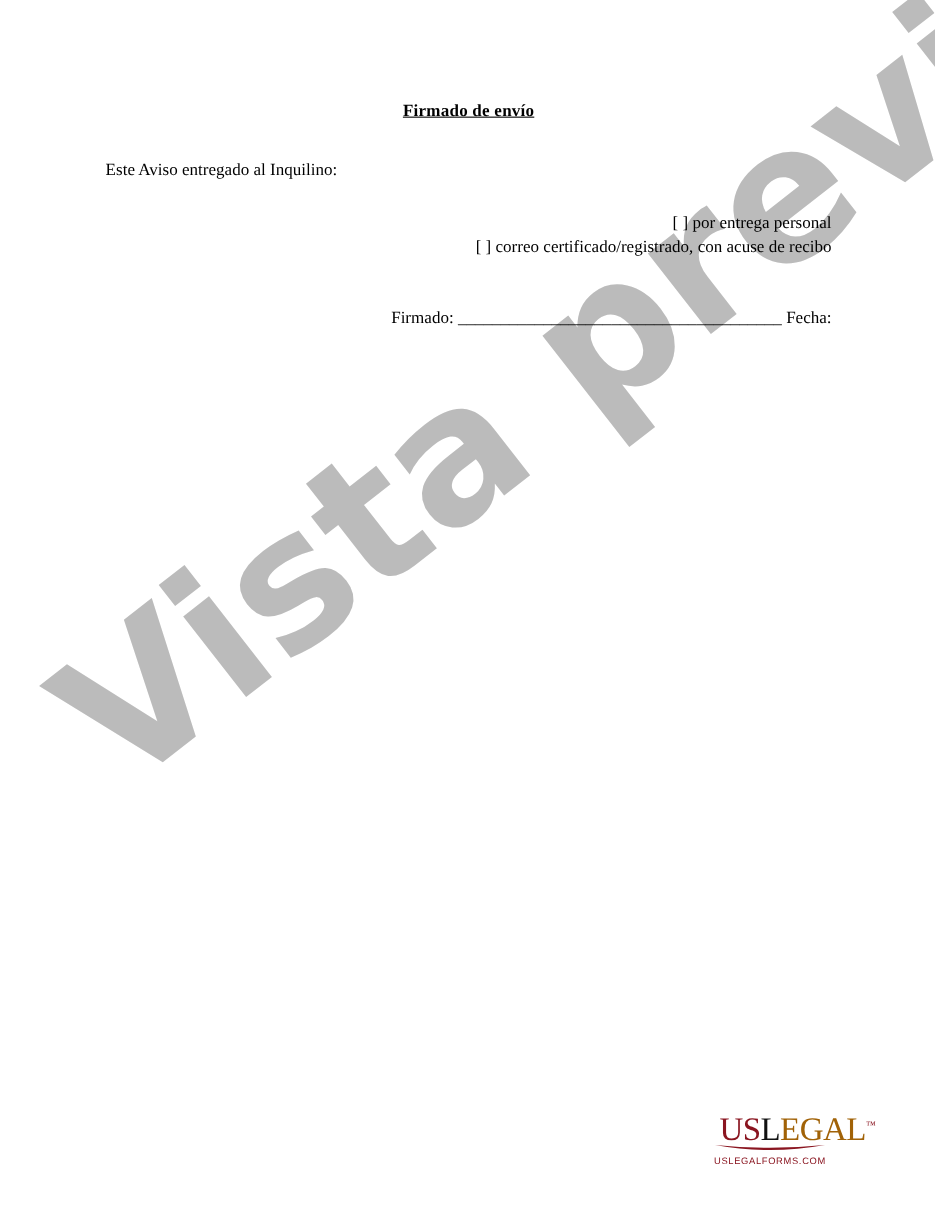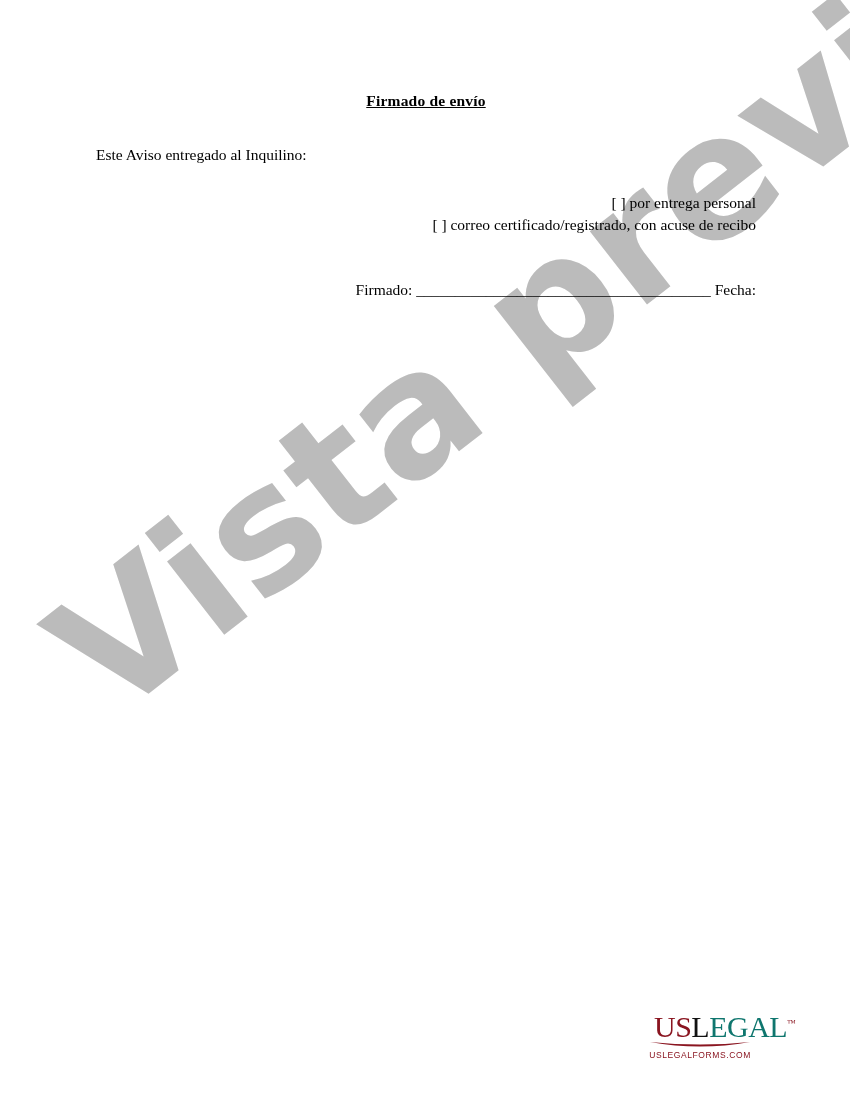--- a/index.html
+++ b/index.html
@@ -112,21 +112,21 @@
   }
   .logo-main .us {
     color: #8a1520;
     font-weight: normal;
     margin-left: 44px;
   }
   .logo-main .legal-l {
     color: #111111;
   }
   .logo-main .legal-rest {
-    color: #0f766e;
+    color: #a16207;
   }
   .logo-tm {
     font-size: 9px;
     vertical-align: super;
     color: #8a1520;
   }
   .logo-swoosh {
     margin-top: -4px;
     height: 12px;
     position: relative;

